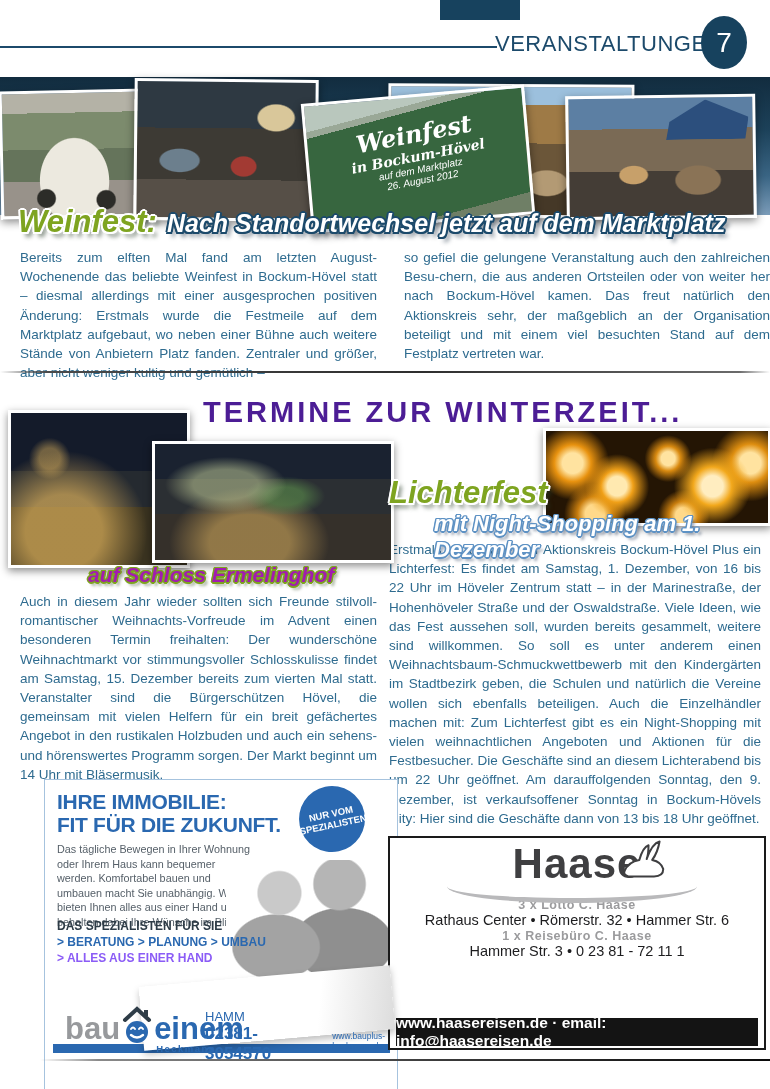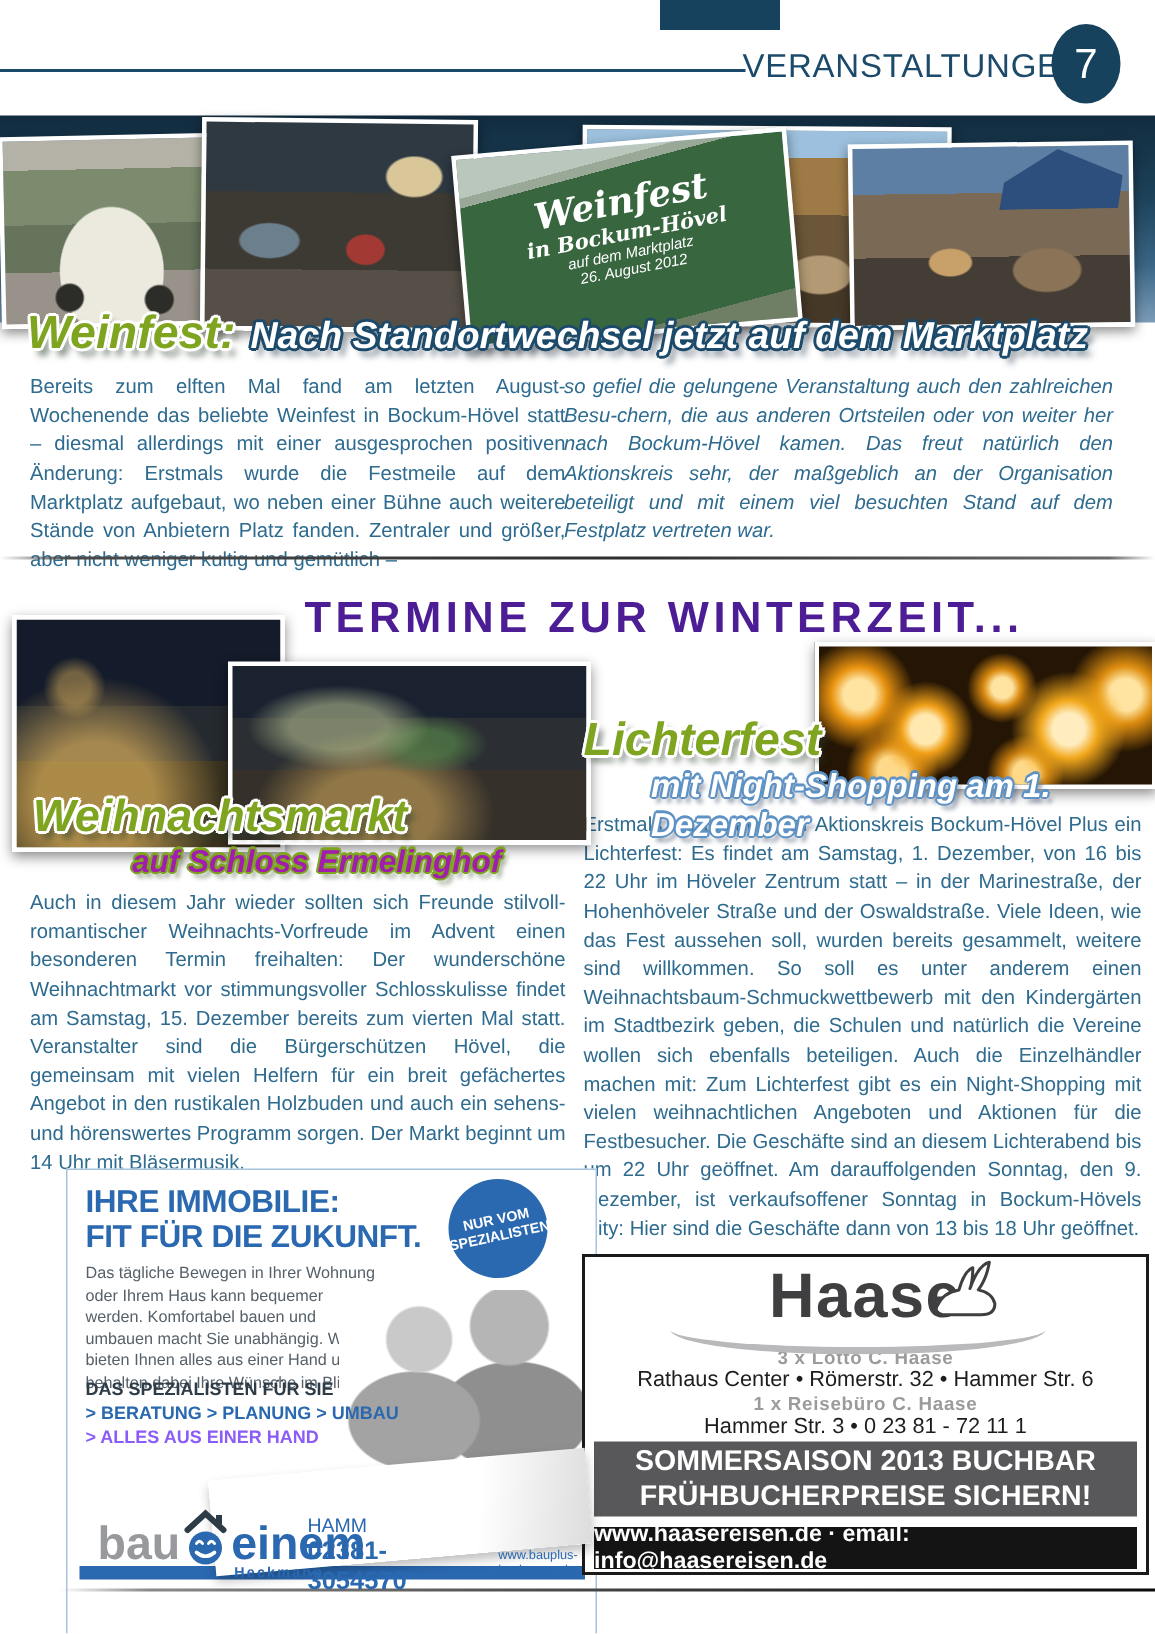--- a/index.html
+++ b/index.html
@@ -62,21 +62,21 @@
            -1px -1px 0 #5e92c4,1px -1px 0 #5e92c4,-1px 1px 0 #5e92c4,1px 1px 0 #5e92c4,
            3px 4px 3px rgba(40,60,90,.45);}
   .wf-headline{position:absolute;left:18px;top:204px;width:744px;white-space:nowrap;
            font-style:italic;font-weight:700;z-index:6;}
   .wf-lead{font-size:31px;color:#7ea420;}
   .wf-rest{font-size:25px;margin-left:10px;}
   
   .col{position:absolute;top:248px;font-size:13.5px;line-height:19.2px;color:#2e6b8f;
        text-align:justify;}
   .colL{left:20px;width:357px;}
-  .colR{left:376px;width:366px;font-style:italic;}
+  .colR{left:404px;width:366px;}
   .divider{position:absolute;left:0;top:371px;width:770px;height:2px;
        background:linear-gradient(to right,rgba(90,90,90,0),#4a4a4a 6%,#2e2e2e 55%,#6a6a6a 96%,rgba(90,90,90,0));}
   .termine{position:absolute;left:203px;top:396px;font-size:29px;font-weight:800;
        letter-spacing:3px;color:#4c1d95;}
   
   .p-schloss-a{left:8px;top:410px;width:176px;height:152px;z-index:1;
        background:
          radial-gradient(ellipse at 30% 78%,rgba(233,186,95,.65) 0 22%,rgba(233,186,95,0) 48%),
          radial-gradient(circle at 22% 30%,rgba(210,170,90,.5) 0 6%,rgba(0,0,0,0) 12%),
          linear-gradient(180deg,#141b2a 0 38%,#252a30 38% 62%,#3a3320 62% 100%);}
@@ -198,21 +198,20 @@
   <div class="col colL">Bereits zum elften Mal fand am letzten August-Wochenende das beliebte Weinfest in Bockum-Hövel statt – diesmal allerdings mit einer ausgesprochen positiven Änderung: Erstmals wurde die Festmeile auf dem Marktplatz aufgebaut, wo neben einer Bühne auch weitere Stände von Anbietern Platz fanden. Zentraler und größer, aber nicht weniger kultig und gemütlich –</div>
   <div class="col colR">so gefiel die gelungene Veranstaltung auch den zahlreichen Besu-chern, die aus anderen Ortsteilen oder von weiter her nach Bockum-Hövel kamen. Das freut natürlich den Aktionskreis sehr, der maßgeblich an der Organisation beteiligt und mit einem viel besuchten Stand auf dem Festplatz vertreten war.</div>
 
   <div class="divider"></div>
   <div class="termine">TERMINE ZUR WINTERZEIT...</div>
 
   <div class="photo p-schloss-a"></div>
   <div class="photo p-schloss-b"></div>
   <div class="photo p-candles"></div>
 
-  <div class="wm-headline o-white">Weihnachtsmarkt</div>
   <div class="wm-sub o-green">auf Schloss Ermelinghof</div>
   <div class="wm-body">Auch in diesem Jahr wieder sollten sich Freunde stilvoll-romantischer Weihnachts-Vorfreude im Advent einen besonderen Termin freihalten: Der wunderschöne Weihnachtmarkt vor stimmungsvoller Schlosskulisse findet am Samstag, 15. Dezember bereits zum vierten Mal statt. Veranstalter sind die Bürgerschützen Hövel, die gemeinsam mit vielen Helfern für ein breit gefächertes Angebot in den rustikalen Holzbuden und auch ein sehens- und hörenswertes Programm sorgen. Der Markt beginnt um 14 Uhr mit Bläsermusik.</div>
 
   <div class="lf-headline o-white">Lichterfest</div>
   <div class="lf-sub o-blue">mit Night-Shopping am 1. Dezember</div>
   <div class="lf-body">Erstmals veranstaltet der Aktionskreis Bockum-Hövel Plus ein Lichterfest: Es findet am Samstag, 1. Dezember, von 16 bis 22 Uhr im Höveler Zentrum statt – in der Marinestraße, der Hohenhöveler Straße und der Oswaldstraße. Viele Ideen, wie das Fest aussehen soll, wurden bereits gesammelt, weitere sind willkommen. So soll es unter anderem einen Weihnachtsbaum-Schmuckwettbewerb mit den Kindergärten im Stadtbezirk geben, die Schulen und natürlich die Vereine wollen sich ebenfalls beteiligen. Auch die Einzelhändler machen mit: Zum Lichterfest gibt es ein Night-Shopping mit vielen weihnachtlichen Angeboten und Aktionen für die Festbesucher. Die Geschäfte sind an diesem Lichterabend bis um 22 Uhr geöffnet. Am darauffolgenden Sonntag, den 9. Dezember, ist verkaufsoffener Sonntag in Bockum-Hövels City: Hier sind die Geschäfte dann von 13 bis 18 Uhr geöffnet.</div>
 
   <div class="ad-bauplus">
     <div class="bp-headline">
       <div>IHRE IMMOBILIE:</div>
@@ -259,23 +258,19 @@
       <div class="hs-swoosh"></div>
       <span class="hs-word">Haase</span>
       <svg class="hs-rabbit" viewBox="0 0 60 50">
         <path d="M10 38 Q14 28 26 26 Q30 12 36 10 Q36 20 34 25 Q40 8 48 6 Q46 18 40 26 Q50 28 52 36 Q52 44 42 44 L14 44 Q8 42 10 38 Z" fill="#ffffff" stroke="#3f3f41" stroke-width="2.2" stroke-linejoin="round"></path>
       </svg>
     </div>
     <div class="hs-line hs-l1 hs-gray">3 x Lotto C. Haase</div>
     <div class="hs-line hs-l2 hs-black">Rathaus Center • Römerstr. 32 • Hammer Str. 6</div>
     <div class="hs-line hs-l3 hs-gray">1 x Reisebüro C. Haase</div>
     <div class="hs-line hs-l4 hs-black">Hammer Str. 3 • 0 23 81 - 72 11 1</div>
-    <div class="hs-grayband">
-      <span>SOMMERSAISON 2013 BUCHBAR</span>
-      <span>FRÜHBUCHERPREISE SICHERN!</span>
-    </div>
     <div class="hs-blackband">
       <span>www.haasereisen.de · email: info@haasereisen.de</span>
     </div>
   </div>
 
   <div class="foot-line"></div>
 </div>
 
 </body></html>

